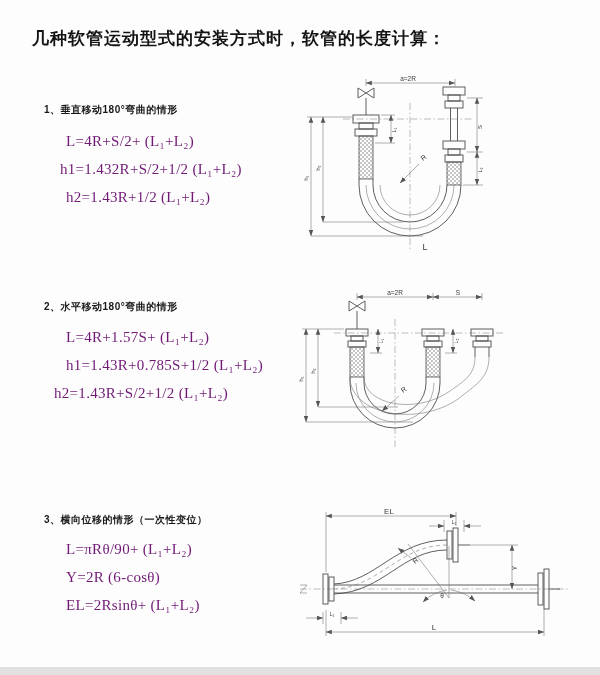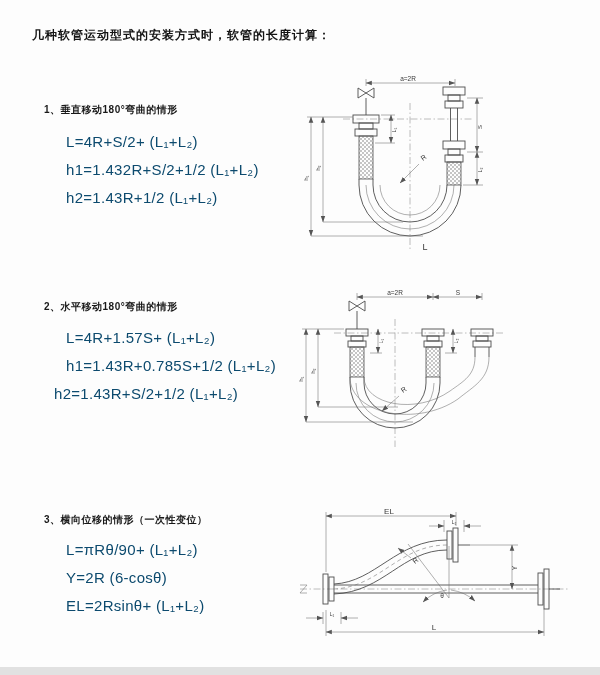--- a/index.html
+++ b/index.html
@@ -2,47 +2,47 @@
 <html><head>
 <meta charset="utf-8">
 <style>
   html,body{margin:0;padding:0;}
   body{
     width:600px;height:675px;position:relative;background:#fdfdfd;
     font-family:"Liberation Sans","DejaVu Sans",sans-serif;color:#1c1c1c;
     overflow:hidden;
   }
   .doc-title{
-    position:absolute;left:32px;top:27px;font-size:12px;font-weight:bold;
+    position:absolute;left:32px;top:27px;font-size:17px;font-weight:bold;
     letter-spacing:1px;color:#141414;
   }
   .sec-heading{
     position:absolute;font-size:10px;font-weight:bold;letter-spacing:0.5px;color:#181818;
   }
   .formula{
-    position:absolute;font-size:15px;letter-spacing:0.3px;color:#0c4a6e;
+    position:absolute;font-size:15px;letter-spacing:0.3px;color:#701a75;font-family:Liberation Serif, serif;
   }
   svg{position:absolute;}
   svg text{fill:#3a3a3a;font-family:"Liberation Sans","DejaVu Sans",sans-serif;}
   .ln{stroke:#4d4d4d;stroke-width:0.9;fill:none;}
   .thin{stroke:#6e6e6e;stroke-width:0.55;fill:none;}
   .cl{stroke:#8a8a8a;stroke-width:0.55;fill:none;stroke-dasharray:7 2.5 1.5 2.5;}
   .hose-dash{stroke:#6e6e6e;stroke-width:0.55;fill:none;stroke-dasharray:4 3;}
   .bottom-bar{
     position:absolute;left:0;bottom:0;width:600px;height:8px;background:#e1e1e1;
   }
 </style>
 </head>
 <body>
 
 <div class="doc-title">几种软管运动型式的安装方式时，软管的长度计算：</div>
 
 <div class="sec-heading" style="left:44px;top:103px">1、垂直移动180°弯曲的情形</div>
 <div class="formula" style="left:66px;top:133px">L=4R+S/2+ (L₁+L₂)</div>
-<div class="formula" style="left:66px;top:161px">h1=1.432R+S/2+1/2 (L₁+L₂)</div>
+<div class="formula" style="left:60px;top:161px">h1=1.432R+S/2+1/2 (L₁+L₂)</div>
 <div class="formula" style="left:66px;top:189px">h2=1.43R+1/2 (L₁+L₂)</div>
 
 <div class="sec-heading" style="left:44px;top:300px">2、水平移动180°弯曲的情形</div>
 <div class="formula" style="left:66px;top:329px">L=4R+1.57S+ (L₁+L₂)</div>
 <div class="formula" style="left:66px;top:357px">h1=1.43R+0.785S+1/2 (L₁+L₂)</div>
 <div class="formula" style="left:54px;top:385px">h2=1.43R+S/2+1/2 (L₁+L₂)</div>
 
 <div class="sec-heading" style="left:44px;top:513px">3、横向位移的情形（一次性变位）</div>
 <div class="formula" style="left:66px;top:541px">L=πRθ/90+ (L₁+L₂)</div>
 <div class="formula" style="left:66px;top:569px">Y=2R (6-cosθ)</div>

